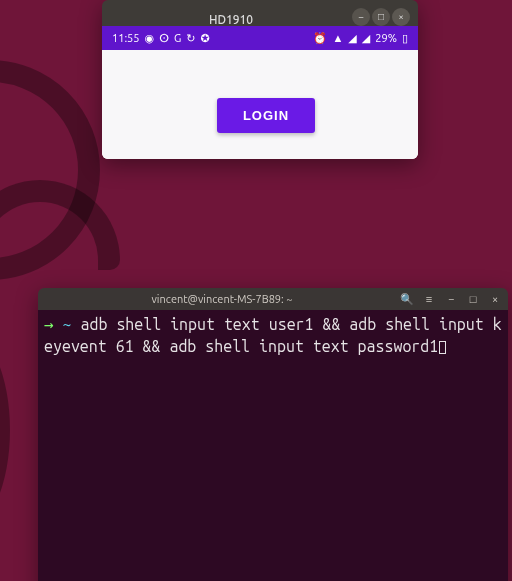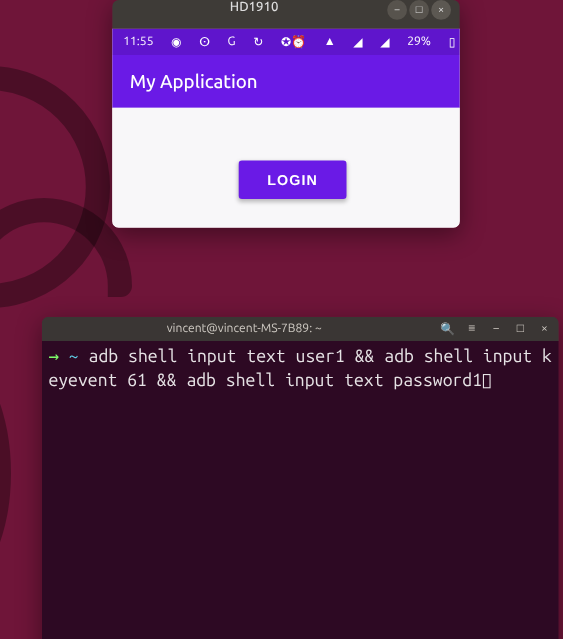--- a/index.html
+++ b/index.html
@@ -18,21 +18,21 @@
   .window {
     position: absolute;
     box-shadow: 0 6px 22px rgba(0,0,0,0.4);
     border-radius: 6px;
     overflow: hidden;
   }
   .titlebar {
     background: #3e3b37;
     color: #ddd;
     height: 26px;
-    display: flex; align-items:flex-start;
+    display: flex; align-items:flex-end;
     font-size: 12px;
     position: relative;
     padding: 0 8px;
   }
   .titlebar .title { flex:1; text-align:center; font-weight:500; }
   .win-controls { display:flex; gap:2px; }
   .win-btn {
     width:18px; height:18px; border-radius:9px;
     background:#57534d; color:#ddd;
     display:flex; align-items:center; justify-content:center;
@@ -41,21 +41,21 @@
   .win-btn.close { background:#5c5852; }
   
   .emu-win { left:102px; top:0; width:316px; }
   .emu-body { background:#fff; }
   .status-bar {
     background:#5f15cc;
     height:24px; color:#fff;
     display:flex; align-items:center; justify-content:space-between;
     padding:0 10px; font-size:11px;
   }
-  .status-left, .status-right { display:flex; align-items:center; gap:16px; }
+  .status-left, .status-right { display:flex; align-items:center; gap:5px; }
   .status-right span { font-size:11px; }
   .sicon { font-size:11px; }
   .app-bar {
     background:#6a1ae6;
     height:48px; color:#fff;
     display:flex; align-items:center;
     padding:0 16px; font-size:17px; font-weight:500;
   }
   .form-area {
     background:#f8f7f9;
@@ -145,23 +145,20 @@
       </div>
       <div class="status-right">
         <span class="sicon">⏰</span>
         <span class="sicon">▲</span>
         <span class="sicon">◢</span>
         <span class="sicon">◢</span>
         <span>29%</span>
         <span class="sicon">▯</span>
       </div>
     </div>
-    <div class="app-bar">
-      <span>My Application</span>
-    </div>
     <div class="form-area">
       <div class="login-wrap">
         <button class="login-btn">LOGIN</button>
       </div>
     </div>
   </div>
 </div>
 
 <div class="window term-win">
   <div class="term-titlebar">

